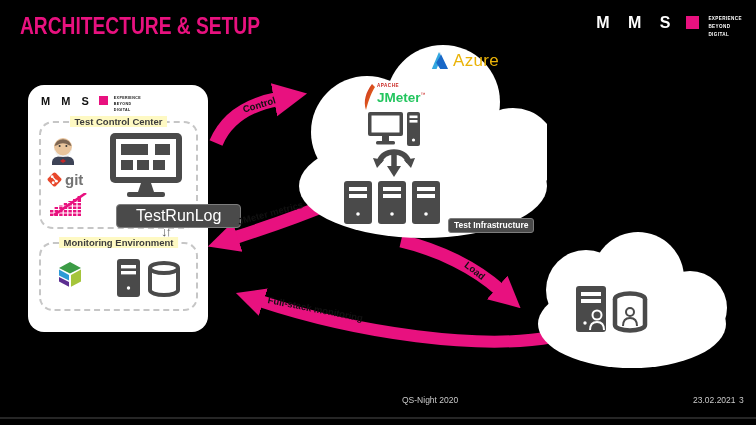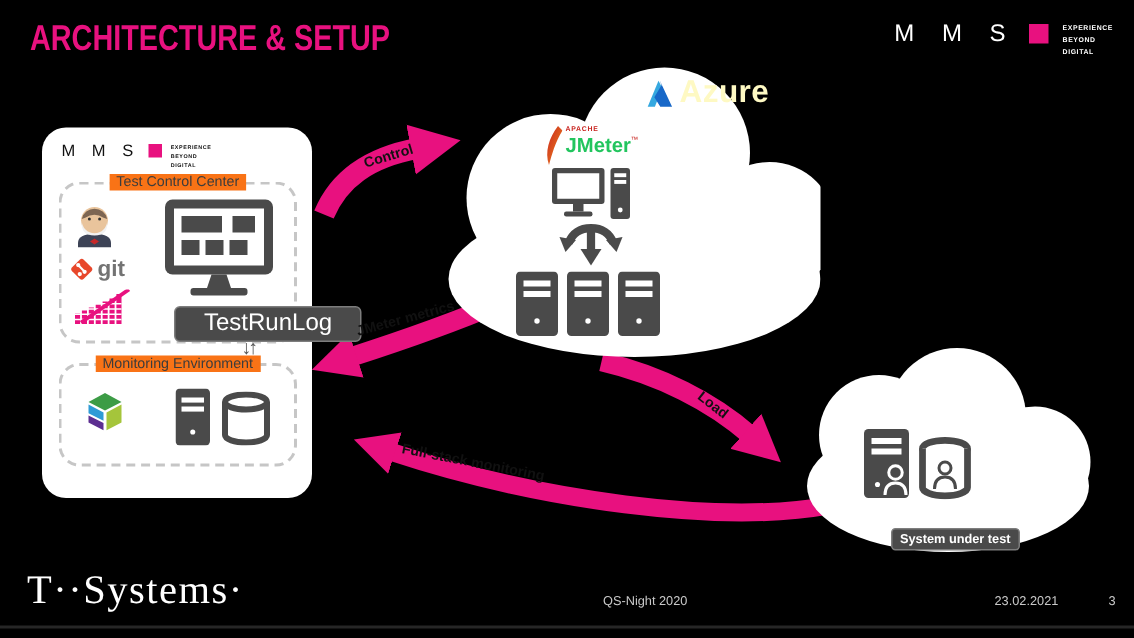--- a/index.html
+++ b/index.html
@@ -3,69 +3,69 @@
 <meta charset="utf-8">
 <style>
   html,body{margin:0;padding:0;background:#000;}
   .slide{position:relative;width:756px;height:425px;background:#000;overflow:hidden;
          font-family:"Liberation Sans",sans-serif;}
   
   .title{position:absolute;left:20px;top:12px;color:#E8117F;font-size:24px;font-weight:800;
          letter-spacing:0px;transform:scaleX(.8);transform-origin:left top;white-space:nowrap;}
   .mms{position:absolute;display:flex;align-items:flex-start;gap:9px;}
   .mms-top{right:14px;top:15px;}
-  .mms .letters{font-weight:400;font-size:16px;letter-spacing:7px;color:#fff;line-height:1;}
+  .mms .letters{font-weight:700;font-size:16px;letter-spacing:7px;color:#fff;line-height:1;}
   .mms .sq{width:13px;height:13px;background:#E8117F;margin-top:1px;}
   .mms .tag{font-size:4.6px;font-weight:700;color:#fff;line-height:1.7;letter-spacing:.4px;}
   
   .mms-box{left:13px;top:11px;gap:6px;}
   .mms-box .letters{font-size:11px;letter-spacing:4px;color:#111;}
   .mms-box .sq{width:9px;height:9px;margin-top:0;}
   .mms-box .tag{font-size:3.6px;color:#111;line-height:1.6;}
   
   .panel{position:absolute;left:28px;top:85px;width:180px;height:247px;background:#fff;border-radius:16px;}
   .dashed{position:absolute;border:2px dashed #c6c6c6;border-radius:14px;}
-  .dashed-label{position:absolute;top:-7px;left:50%;transform:translateX(-50%);background:#f97316;
-        padding:0 5px;font-size:9.5px;font-weight:400;color:#3c3c3c;white-space:nowrap;}
+  .dashed-label{position:absolute;top:-7px;left:50%;transform:translateX(-50%);background:#fef9c3;
+        padding:0 5px;font-size:9.5px;font-weight:700;color:#3c3c3c;white-space:nowrap;}
   .tcc{left:11px;top:36px;width:155px;height:104px;}
   .mon{left:11px;top:157px;width:155px;height:65px;}
   .sync{position:absolute;left:133px;top:139px;font-size:13px;color:#555;letter-spacing:-2px;}
   .git-wrap{position:absolute;left:18px;top:86px;display:flex;align-items:center;}
   .git-word{font-size:15px;font-weight:800;color:#737373;margin-left:2px;line-height:1;}
   
   .badge{position:absolute;background:#4a4a4a;border:1px solid #7d7d7d;color:#fff;font-size:8.5px;
          font-weight:600;padding:1px 5px 2px;border-radius:3px;white-space:nowrap;}
   .badge-trl{left:88px;top:119px;font-size:16px;font-weight:400;padding:2px 19px;border-radius:4px;}
   .badge-ti{left:448px;top:218px;}
   .badge-sut{left:594px;top:352px;}
   
   .cloud-svg{position:absolute;}
   .infra-cloud{left:295px;top:40px;}
   .sut-cloud{left:530px;top:232px;}
   .azure{position:absolute;left:428px;top:50px;display:flex;align-items:center;gap:4px;}
-  .azure-word{font-size:21px;color:#fef9c3;font-weight:700;letter-spacing:.3px;}
+  .azure-word{font-size:17px;color:#eab308;font-weight:400;letter-spacing:.3px;}
   .jmeter{position:absolute;left:362px;top:83px;display:flex;align-items:flex-start;gap:2px;}
   .jm-apache{font-size:4.6px;font-weight:700;color:#c8241f;letter-spacing:.5px;}
   .jm-name{font-size:13.5px;font-weight:700;color:#22c55e;line-height:1;}
   .jm-tm{font-size:5px;color:#c8241f;vertical-align:super;}
   .abs{position:absolute;}
   
   .alabel{position:absolute;color:#111;font-weight:700;font-size:9.5px;white-space:nowrap;
           transform-origin:left center;}
   .al-control{left:243px;top:104px;transform:rotate(-17deg);}
   .al-jmetrics{left:238px;top:216px;transform:rotate(-15deg);}
   .al-load{left:466px;top:258px;transform:rotate(38deg);}
   .al-fullstack{left:268px;top:294px;transform:rotate(11deg);}
   
   .f-line{position:absolute;left:0;right:0;top:417px;height:2px;background:#262626;}
   .f-brand{position:absolute;left:18px;top:378px;color:#fff;font-family:"Liberation Serif",serif;
            font-size:27px;letter-spacing:1px;white-space:nowrap;}
   .f-tag{position:absolute;left:170px;top:386px;color:#fff;font-size:8px;font-weight:700;line-height:1.3;}
   .f-txt{position:absolute;top:395px;color:#c9c9c9;font-size:8.5px;white-space:nowrap;}
-  .f-event{left:402px;} .f-deck{left:494px;} .f-date{left:663px;} .f-page{left:739px;}
+  .f-event{left:402px;} .f-deck{left:494px;} .f-date{left:693px;} .f-page{left:739px;}
 </style>
 </head>
 <body>
 
 <div class="slide">
 
   <div class="title">ARCHITECTURE &amp; SETUP</div>
 
   <div class="mms mms-top">
     <span class="letters">M M S</span>
@@ -255,20 +255,21 @@
       <rect x="5" y="13" width="18" height="4" fill="#fff"></rect>
         <circle cx="14" cy="33" r="1.8" fill="#fff"></circle>
     </svg>
     <svg width="28" height="43" viewBox="0 0 28 43">
       <rect width="28" height="43" rx="3" fill="#4a4a4a"></rect>
         <rect x="5" y="6" width="18" height="4" fill="#fff"></rect>
       <rect x="5" y="13" width="18" height="4" fill="#fff"></rect>
         <circle cx="14" cy="33" r="1.8" fill="#fff"></circle>
     </svg>
   </div>
+  <span class="badge badge-ti">Test Infrastructure</span>
 
   <svg class="cloud-svg sut-cloud" width="198" height="140" viewBox="0 0 198 140">
     <g fill="#fff">
       <circle cx="56" cy="58" r="40"></circle>
       <circle cx="108" cy="46" r="46"></circle>
       <circle cx="160" cy="76" r="37"></circle>
       <ellipse cx="102" cy="92" rx="94" ry="44"></ellipse>
     </g>
   </svg>
 
@@ -280,26 +281,24 @@
     <circle cx="21" cy="29" r="4.5" fill="none" stroke="#fff" stroke-width="2"></circle>
     <path d="M14 44 q0 -8 7 -8 q7 0 7 8" fill="none" stroke="#fff" stroke-width="2"></path>
   </svg>
 
   <svg class="abs" style="left:611px;top:291px;" width="38" height="42" viewBox="0 0 38 42">
     <ellipse cx="19" cy="8" rx="15" ry="5.5" fill="#fff" stroke="#4a4a4a" stroke-width="4.5"></ellipse>
     <path d="M4 8 v26 a15 5.5 0 0 0 30 0 v-26" fill="#fff" stroke="#4a4a4a" stroke-width="4.5"></path>
     <circle cx="19" cy="21" r="4" fill="none" stroke="#4a4a4a" stroke-width="2"></circle>
     <path d="M12 35 q0 -8 7 -8 q7 0 7 8" fill="none" stroke="#4a4a4a" stroke-width="2"></path>
   </svg>
-  <span class="badge badge-sut">System under test</span>
 
   <div class="alabel al-control">Control</div>
   <div class="alabel al-jmetrics">JMeter metrics</div>
   <div class="alabel al-load">Load</div>
   <div class="alabel al-fullstack">Full-stack monitoring</div>
 
   <div class="f-line"></div>
-  <div class="f-brand">T··Systems·</div>
   <div class="f-txt f-event">QS-Night 2020</div>
   <div class="f-txt f-date">23.02.2021</div>
   <div class="f-txt f-page">3</div>
 
 </div>
 
 </body></html>

